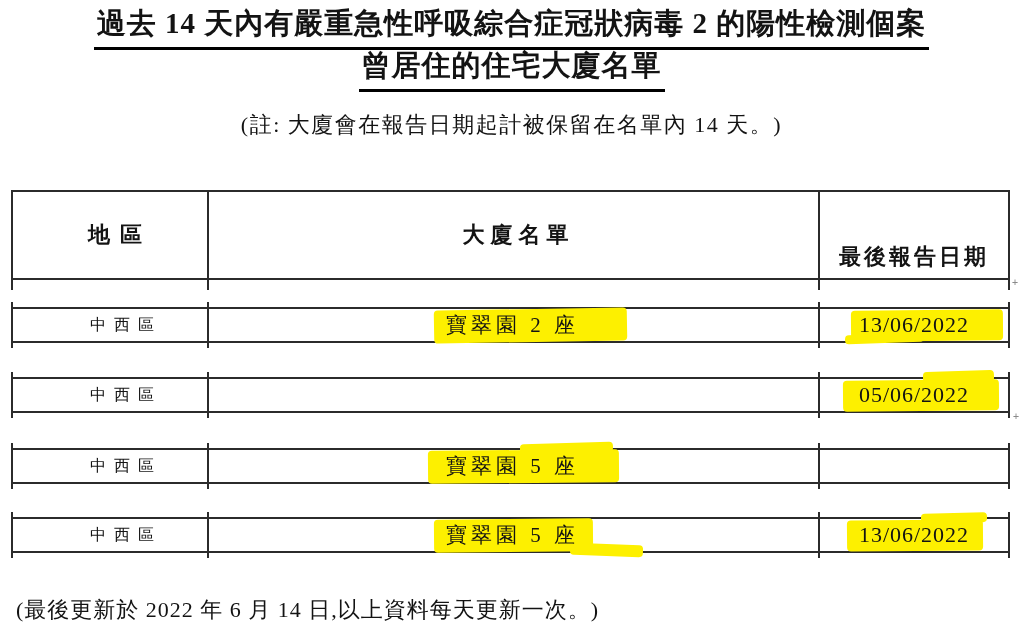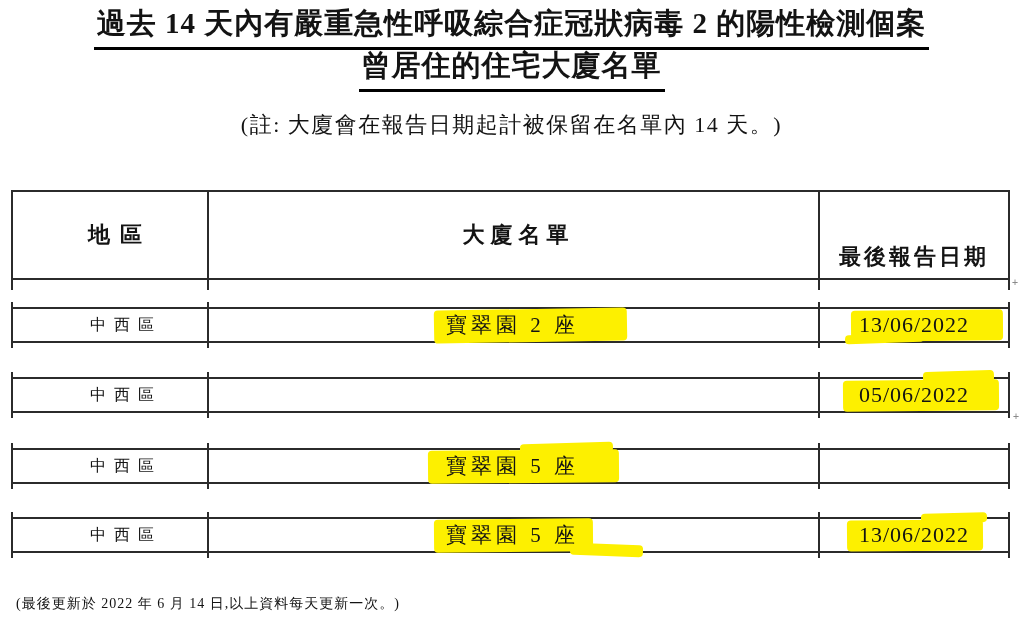--- a/index.html
+++ b/index.html
@@ -96,21 +96,21 @@
   .r2 .c-date .hl::after{content:"";right:-24px;top:-11px;width:64%;height:12px;transform:rotate(-2deg);}
   .r3 .c-building .hl::before{left:-18px;right:-40px;}
   .r3 .c-building .hl::after{content:"";right:-34px;top:-9px;width:70%;height:10px;transform:rotate(-1.6deg);}
   .r3 .c-date .hl::before{left:-36px;right:-26px;}
   .r4 .c-building .hl::after{content:"";right:-64px;bottom:-7px;width:55%;height:12px;transform:rotate(2deg);}
   .r4 .c-date .hl::after{content:"";right:-18px;top:-9px;width:60%;height:10px;transform:rotate(-1.6deg);}
 
   
   .footer-line{
     position:absolute;left:16px;top:595px;
-    font-size:14px;letter-spacing:1px;white-space:nowrap;text-align:right;
+    font-size:22px;letter-spacing:1px;white-space:nowrap;text-align:right;
   }
   .plus-mark{
     position:absolute;font-size:10px;color:#8a8a8a;
     font-family:"DejaVu Sans Mono","Liberation Mono",monospace;
   }
   .pm1{left:1012px;top:277px;}
   .pm2{left:1013px;top:411px;}
 </style>
 </head>
 <body>

